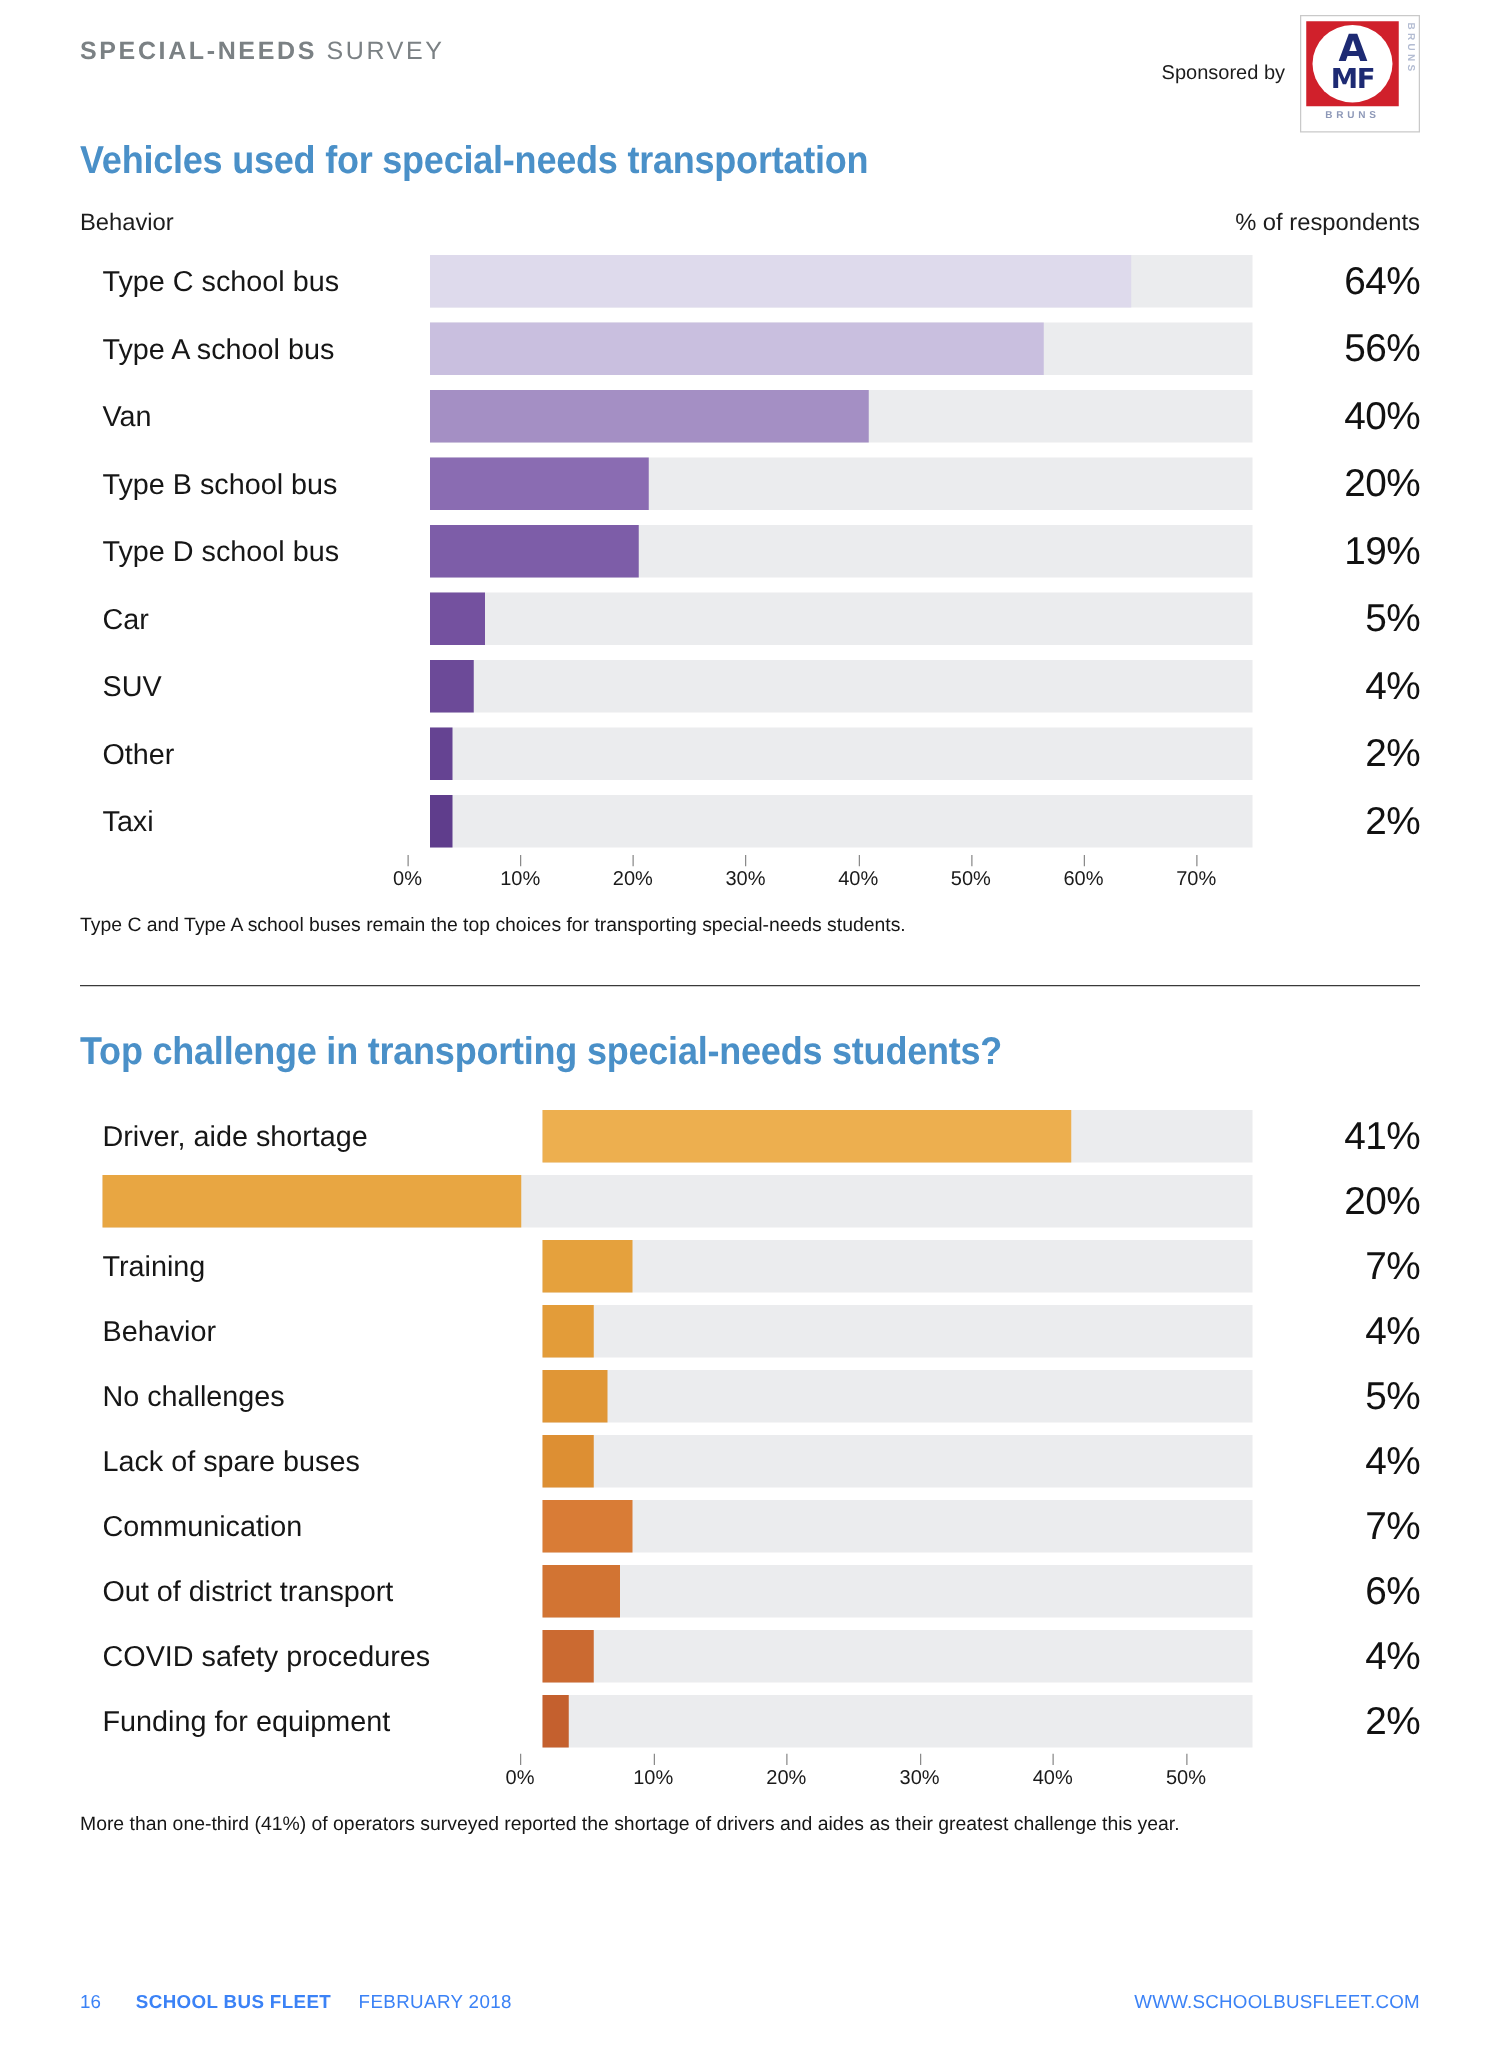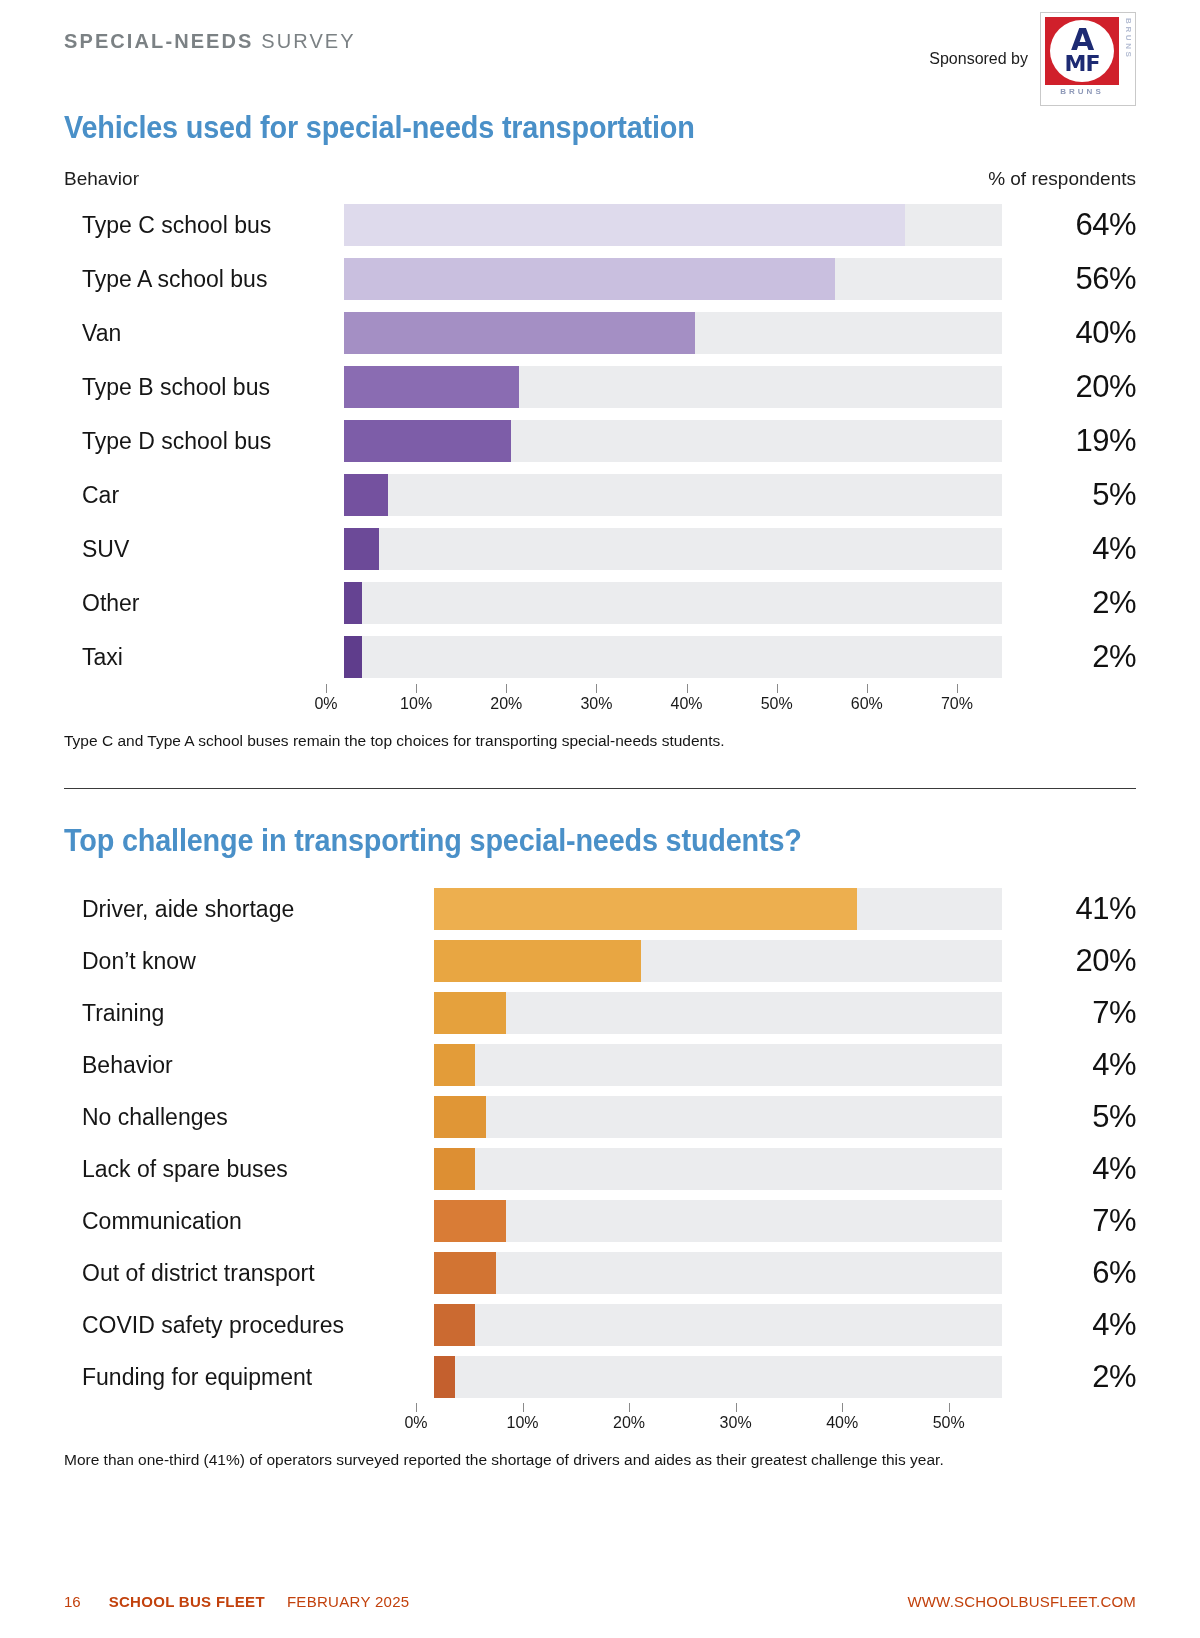--- a/index.html
+++ b/index.html
@@ -205,21 +205,21 @@
 
   
   .footer {
     position: absolute;
     left: 64px;
     right: 64px;
     bottom: 28px;
     display: flex;
     align-items: baseline;
     font-size: 15px;
-    color: #c2410c;
+    color: #3b82f6;
   }
   .footer-page { font-weight: 400; margin-right: 28px; }
   .footer-pub { font-weight: 700; letter-spacing: 0.3px; margin-right: 22px; }
   .footer-date { font-weight: 400; letter-spacing: 0.3px; }
   .footer-url {
     margin-left: auto;
     font-weight: 400;
     letter-spacing: 0.2px;
   }
 </style>
@@ -367,21 +367,20 @@
       <div class="row">
         <div class="row-label">Driver, aide shortage</div>
         <div class="track-cell">
           <div class="track" style="background: rgb(235, 236, 238);">
             <div class="bar" style="width: 74.5455%; background: rgb(237, 175, 79);"></div>
           </div>
         </div>
         <div class="row-value">41%</div>
       </div>
       <div class="row">
-        <div class="row-label">Don’t know</div>
         <div class="track-cell">
           <div class="track" style="background: rgb(235, 236, 238);">
             <div class="bar" style="width: 36.3636%; background: rgb(232, 166, 66);"></div>
           </div>
         </div>
         <div class="row-value">20%</div>
       </div>
       <div class="row">
         <div class="row-label">Training</div>
         <div class="track-cell">
@@ -467,17 +466,17 @@
       <div class="tick" style="left: 72.7273%;"></div>
       <div class="tick-label" style="left: 72.7273%;">40%</div>
       <div class="tick" style="left: 90.9091%;"></div>
       <div class="tick-label" style="left: 90.9091%;">50%</div>
     </div>
   <p class="caption">More than one-third (41%) of operators surveyed reported the shortage of drivers and aides as their greatest challenge this year.</p>
 
   <div class="footer">
     <span class="footer-page">16</span>
     <span class="footer-pub">SCHOOL BUS FLEET</span>
-    <span class="footer-date">FEBRUARY 2025</span>
+    <span class="footer-date">FEBRUARY 2018</span>
     <span class="footer-url">WWW.SCHOOLBUSFLEET.COM</span>
   </div>
 
 </div>
 
 </body></html>

